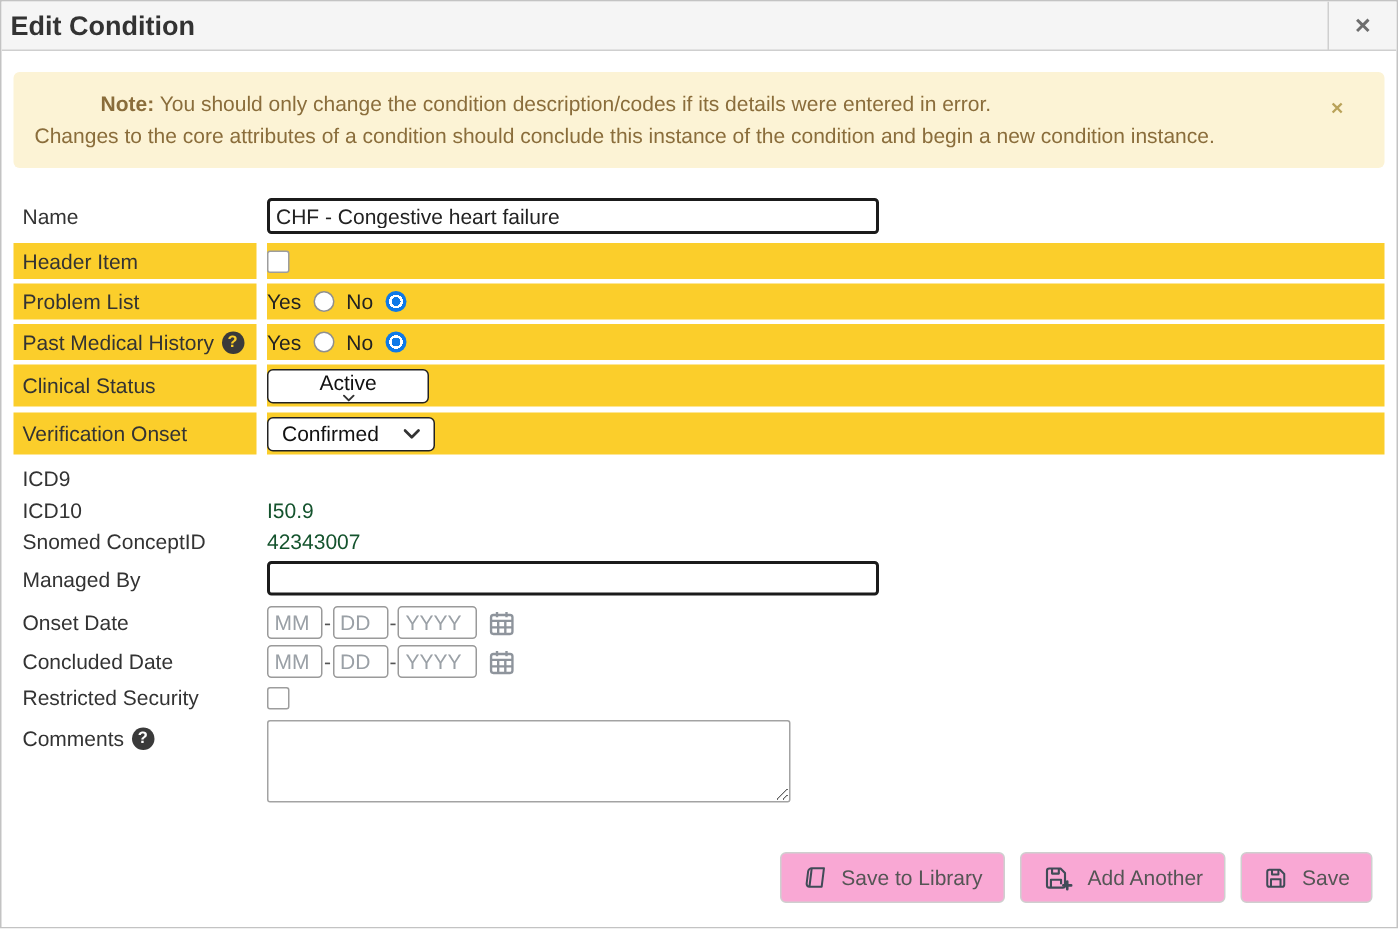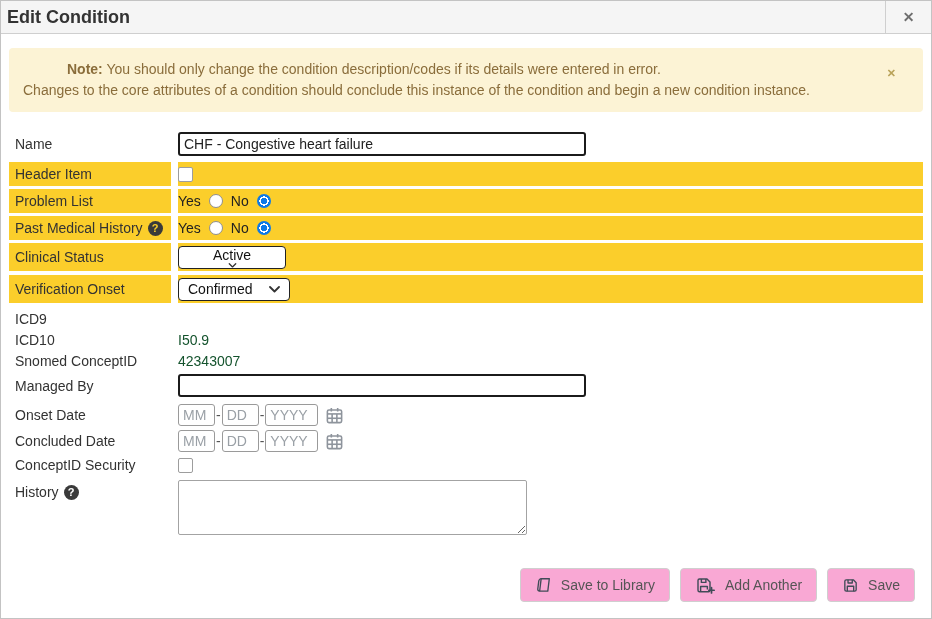--- a/index.html
+++ b/index.html
@@ -213,29 +213,29 @@
               <line x1="16" y1="2.5" x2="16" y2="7"></line>
             <line x1="9" y1="10" x2="9" y2="21"></line>
               <line x1="15" y1="10" x2="15" y2="21"></line>
               <line x1="3" y1="15.5" x2="21" y2="15.5"></line>
           </svg>
         </span>
       </div>
     </div>
 
     <div class="row h20 mt3">
-      <div class="lbl">ConceptID Security</div>
+      <div class="lbl">Restricted Security</div>
       <div class="ctl">
           <span class="cbx"></span>
         </div>
     </div>
 
     <div class="row row-comments">
       <div class="lbl">
-        <span>History</span>
+        <span>Comments</span>
         <span class="help on-white">
             <span>?</span>
           </span>
       </div>
       <div class="ctl">
         <textarea class="comments-area" style=""></textarea>
       </div>
     </div>
 
     <div class="btnbar">

